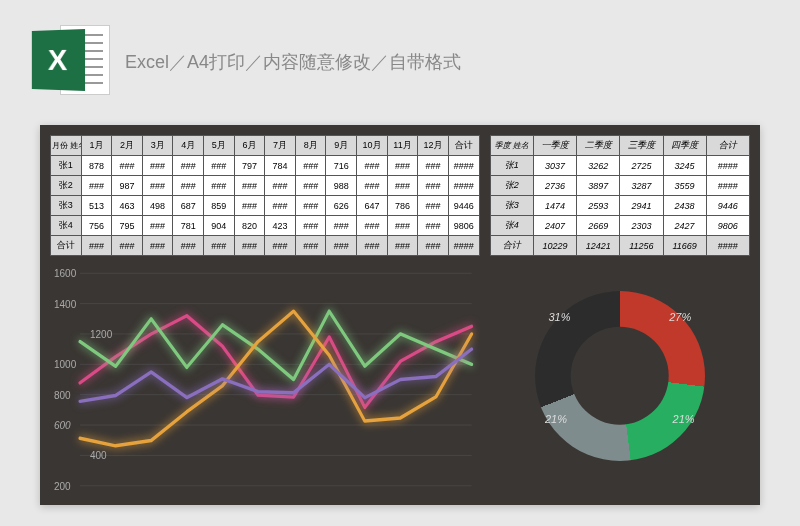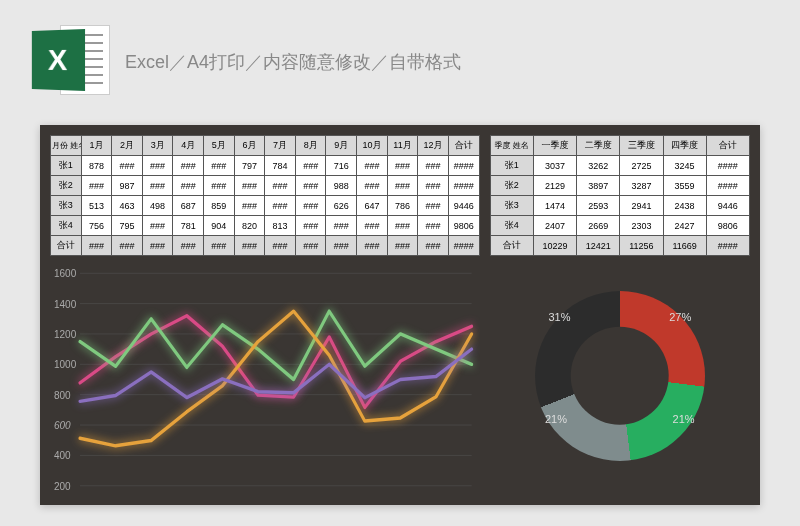--- a/index.html
+++ b/index.html
@@ -71,21 +71,21 @@
 .doc {
   margin: 15px 40px 0 40px;
   background: #3a3633;
   padding: 10px;
   display: flex;
   gap: 10px;
   height: 380px;
   box-shadow: 0 2px 8px rgba(0,0,0,.2);
 }
 .panel-left { flex: 1.65; display:flex; flex-direction:column; gap:8px; }
-.panel-right { flex: 1; display:flex; flex-direction:column; gap:0; }
+.panel-right { flex: 1; display:flex; flex-direction:column; gap:0;font-style:italic; }
 table {
   border-collapse: collapse;
   width: 100%;
   font-size: 9px;
   table-layout: fixed;
 }
 td, th {
   border: 1px solid #555;
   text-align: center;
   padding: 3px 1px;
@@ -222,21 +222,21 @@
             <td>9446</td>
           </tr>
           <tr>
             <th>张4</th>
             <td>756</td>
             <td>795</td>
             <td>###</td>
             <td>781</td>
             <td>904</td>
             <td>820</td>
-            <td>813</td>
+            <td>423</td>
             <td>###</td>
             <td>###</td>
             <td>###</td>
             <td>###</td>
             <td>###</td>
             <td>9806</td>
           </tr>
           <tr class="total">
             <th>合计</th>
             <td>###</td>
@@ -265,25 +265,25 @@
           <line x1="30" x2="422" y1="60.57142857142857" y2="60.57142857142857" stroke="#555" stroke-width="0.5"></line>
           <line x1="30" x2="422" y1="34.28571428571429" y2="34.28571428571429" stroke="#555" stroke-width="0.5"></line>
           <line x1="30" x2="422" y1="8" y2="8" stroke="#555" stroke-width="0.5"></line>
           <polyline points="30,102.89142857142859 65.63636363636364,80.28571428571429 101.27272727272728,60.57142857142857 136.9090909090909,44.79999999999999 172.54545454545456,71.08571428571429 208.1818181818182,113.53714285714287 243.8181818181818,115.24571428571429 279.45454545454544,63.20000000000001 315.0909090909091,124.18285714285715 350.72727272727275,84.22857142857143 386.3636363636364,67.14285714285714 422,54" fill="none" stroke="#d94a86" stroke-width="3" stroke-linecap="round" stroke-linejoin="round" filter="drop-shadow(0 0 4px #d94a86)"></polyline>
           <polyline points="30,67.14285714285714 65.63636363636364,88.56571428571428 101.27272727272728,47.42857142857143 136.9090909090909,89.48571428571428 172.54545454545456,52.68571428571429 208.1818181818182,73.71428571428571 243.8181818181818,100 279.45454545454544,40.85714285714286 315.0909090909091,88.43428571428572 350.72727272727275,60.57142857142857 386.3636363636364,73.71428571428571 422,86.85714285714286" fill="none" stroke="#7fc97f" stroke-width="3" stroke-linecap="round" stroke-linejoin="round" filter="drop-shadow(0 0 4px #7fc97f)"></polyline>
           <polyline points="30,150.86285714285714 65.63636363636364,157.43428571428572 101.27272727272728,152.83428571428573 136.9090909090909,127.99428571428571 172.54545454545456,105.38857142857144 208.1818181818182,67.14285714285714 243.8181818181818,40.85714285714286 279.45454545454544,78.97142857142856 315.0909090909091,136.01142857142858 350.72727272727275,133.25142857142856 386.3636363636364,114.98285714285714 422,60.57142857142857" fill="none" stroke="#e6a23c" stroke-width="3" stroke-linecap="round" stroke-linejoin="round" filter="drop-shadow(0 0 4px #e6a23c)"></polyline>
           <polyline points="30,118.92571428571429 65.63636363636364,113.8 101.27272727272728,93.42857142857143 136.9090909090909,115.63999999999999 172.54545454545456,99.47428571428571 208.1818181818182,110.51428571428572 243.8181818181818,111.43428571428572 279.45454545454544,86.85714285714286 315.0909090909091,115.77142857142856 350.72727272727275,100 386.3636363636364,97.37142857142858 422,73.71428571428571" fill="none" stroke="#8a6fbf" stroke-width="3" stroke-linecap="round" stroke-linejoin="round" filter="drop-shadow(0 0 4px #8a6fbf)"></polyline>
         </svg>
       <div id="yticks">
           <div class="y-tick" style="top: 96%;">200</div>
-          <div class="y-tick" style="top: 82.8571%;">400</div>
+          <div class="y-tick" style="top: 82.8571%; margin-left: 36px;">400</div>
           <div class="y-tick" style="top: 69.7143%; font-style: italic;">600</div>
           <div class="y-tick" style="top: 56.5714%;">800</div>
           <div class="y-tick" style="top: 43.4286%;">1000</div>
-          <div class="y-tick" style="top: 30.2857%;">1200</div>
+          <div class="y-tick" style="top: 30.2857%; margin-left: 36px;">1200</div>
           <div class="y-tick" style="top: 17.1429%;">1400</div>
           <div class="y-tick" style="top: 4%;">1600</div>
         </div>
     </div>
   </div>
   <div class="panel-right">
     <table>
       <tbody>
           <tr id="q-head">
             <th class="corner">季度
@@ -299,21 +299,21 @@
           <tr>
             <th>张1</th>
             <td>3037</td>
             <td>3262</td>
             <td>2725</td>
             <td>3245</td>
             <td>####</td>
           </tr>
           <tr>
             <th>张2</th>
-            <td>2129</td>
+            <td>2736</td>
             <td>3897</td>
             <td>3287</td>
             <td>3559</td>
             <td>####</td>
           </tr>
           <tr>
             <th>张3</th>
             <td>1474</td>
             <td>2593</td>
             <td>2941</td>

